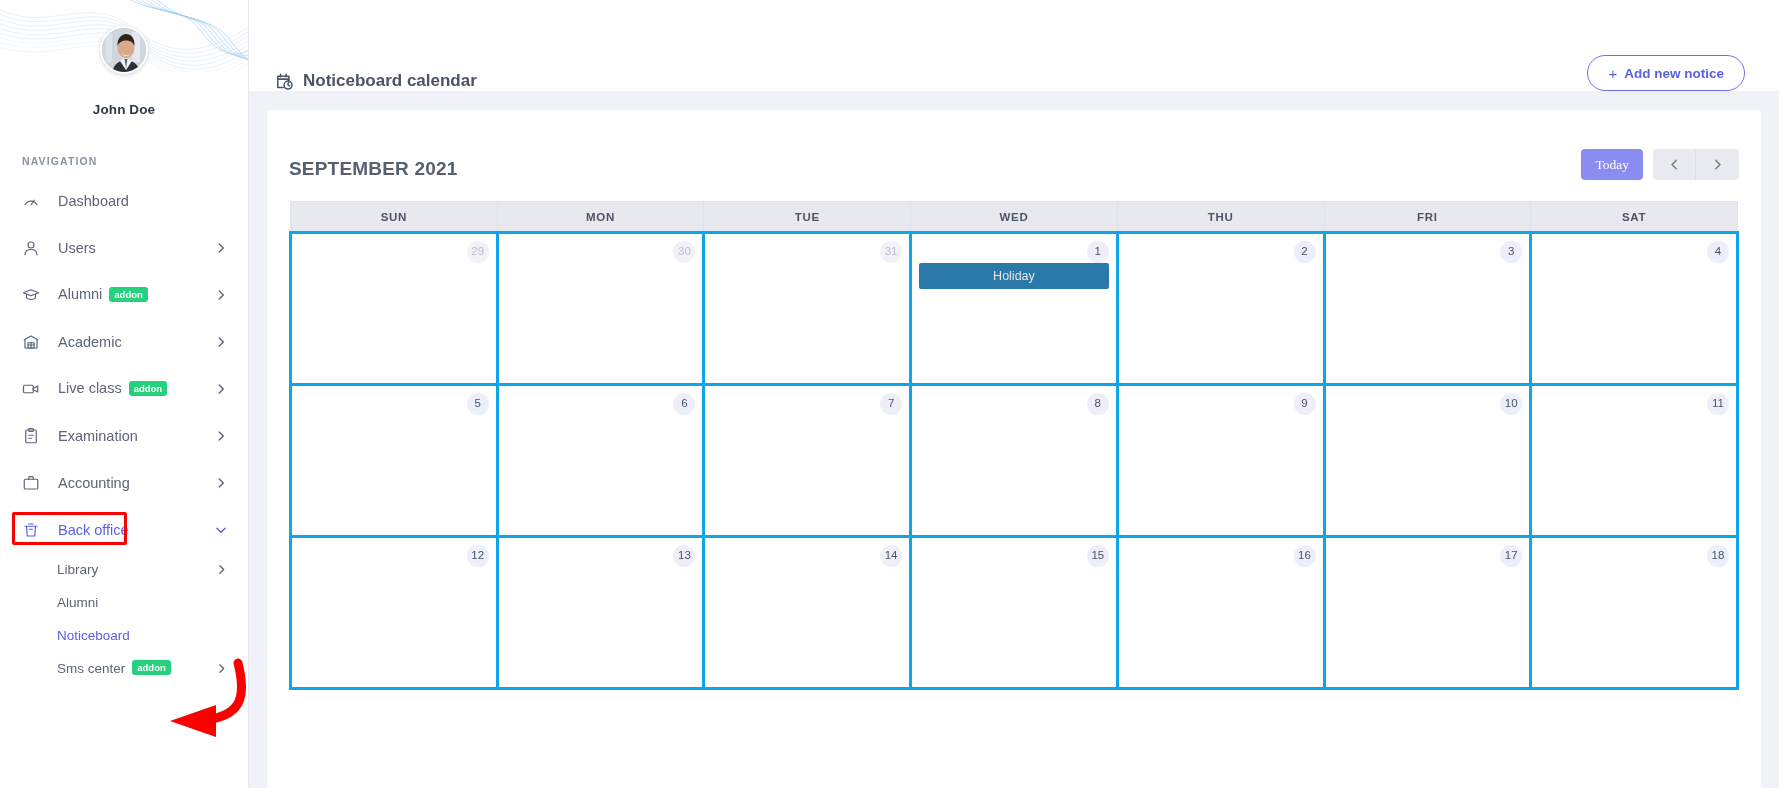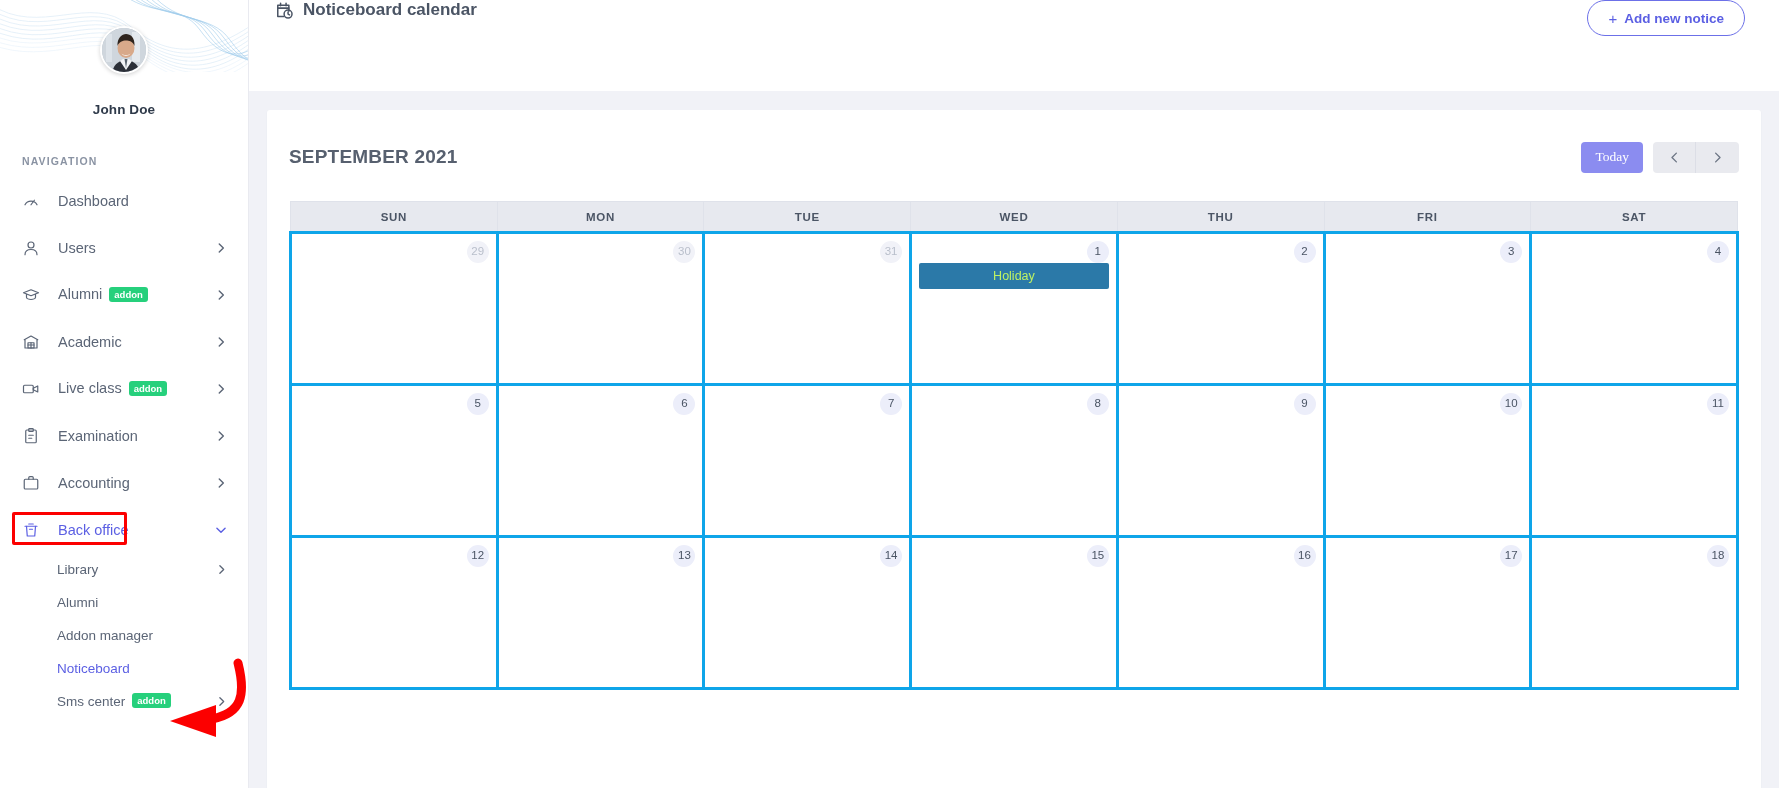--- a/index.html
+++ b/index.html
@@ -116,21 +116,21 @@
     left: 150px; top: 655px;
     width: 150px; height: 110px;
     pointer-events: none;
   }
 
   
   #main { flex: 1; height: 788px; background: #f1f2f7; overflow: hidden; position: relative; }
   .page-head {
     background: #ffffff;
     height: 91px;
-    display: flex; align-items: flex-start;
+    display: flex; align-items: flex-end;
     padding: 0 34px 0 26px;
   }
   .page-title {
     display: flex; align-items: center;
     font-size: 17px; font-weight: bold;
     color: #4a5464;
   }
   .page-title .ttl-ico { margin-right: 9px; display: flex; align-items: center; color: #4a5464; }
   .btn-add {
     margin-left: auto;
@@ -151,21 +151,21 @@
   .card {
     background: #ffffff;
     margin: 19px 18px 0 18px;
     border-radius: 3px;
     height: 740px;
     box-shadow: 0 1px 2px rgba(60,70,90,.05);
     padding: 24px 22px 0 22px;
     overflow: hidden;
   }
   .cal-toolbar {
-    display: flex; align-items: center;
+    display: flex; align-items: flex-end;
     height: 46px;
     margin-bottom: 21px;
   }
   .cal-title {
     font-size: 19px;
     font-weight: bold;
     color: #57606f;
     letter-spacing: .2px;
   }
   .toolbar-right { margin-left: auto; display: flex; align-items: center; gap: 10px; }
@@ -218,21 +218,21 @@
     color: #4a5464;
     font-size: 11.5px;
     display: flex; align-items: center; justify-content: center;
     line-height: 1;
   }
   .daynum.other { color: #b9bfcb; background: #f1f2f8; }
   .event {
     clear: both;
     margin-top: 6px;
     background: #2b79a8;
-    color: #bef264;
+    color: #e5e5e5;
     font-size: 12.5px;
     text-align: center;
     border-radius: 2px;
     padding: 6px 4px;
     cursor: pointer;
     white-space: nowrap; overflow: hidden; text-overflow: ellipsis;
   }
 </style>
 </head>
 <body>
@@ -415,23 +415,20 @@
         <span class="txt">Library</span>
         <span class="chev">
           <svg width="13" height="13" viewBox="0 0 24 24" fill="none" stroke="currentColor" stroke-width="2.4" stroke-linecap="round" stroke-linejoin="round">
               <polyline points="9 5 16 12 9 19"></polyline>
             </svg>
         </span>
       </li>
       <li class="sub-item">
         <span class="txt">Alumni</span>
       </li>
-      <li class="sub-item">
-        <span class="txt">Addon manager</span>
-      </li>
       <li class="sub-item current">
         <span class="txt">Noticeboard</span>
       </li>
       <li class="sub-item">
         <span class="txt"><span>Sms center</span><span class="badge-addon">addon</span></span>
         <span class="chev">
           <svg width="13" height="13" viewBox="0 0 24 24" fill="none" stroke="currentColor" stroke-width="2.4" stroke-linecap="round" stroke-linejoin="round">
               <polyline points="9 5 16 12 9 19"></polyline>
             </svg>
         </span>

